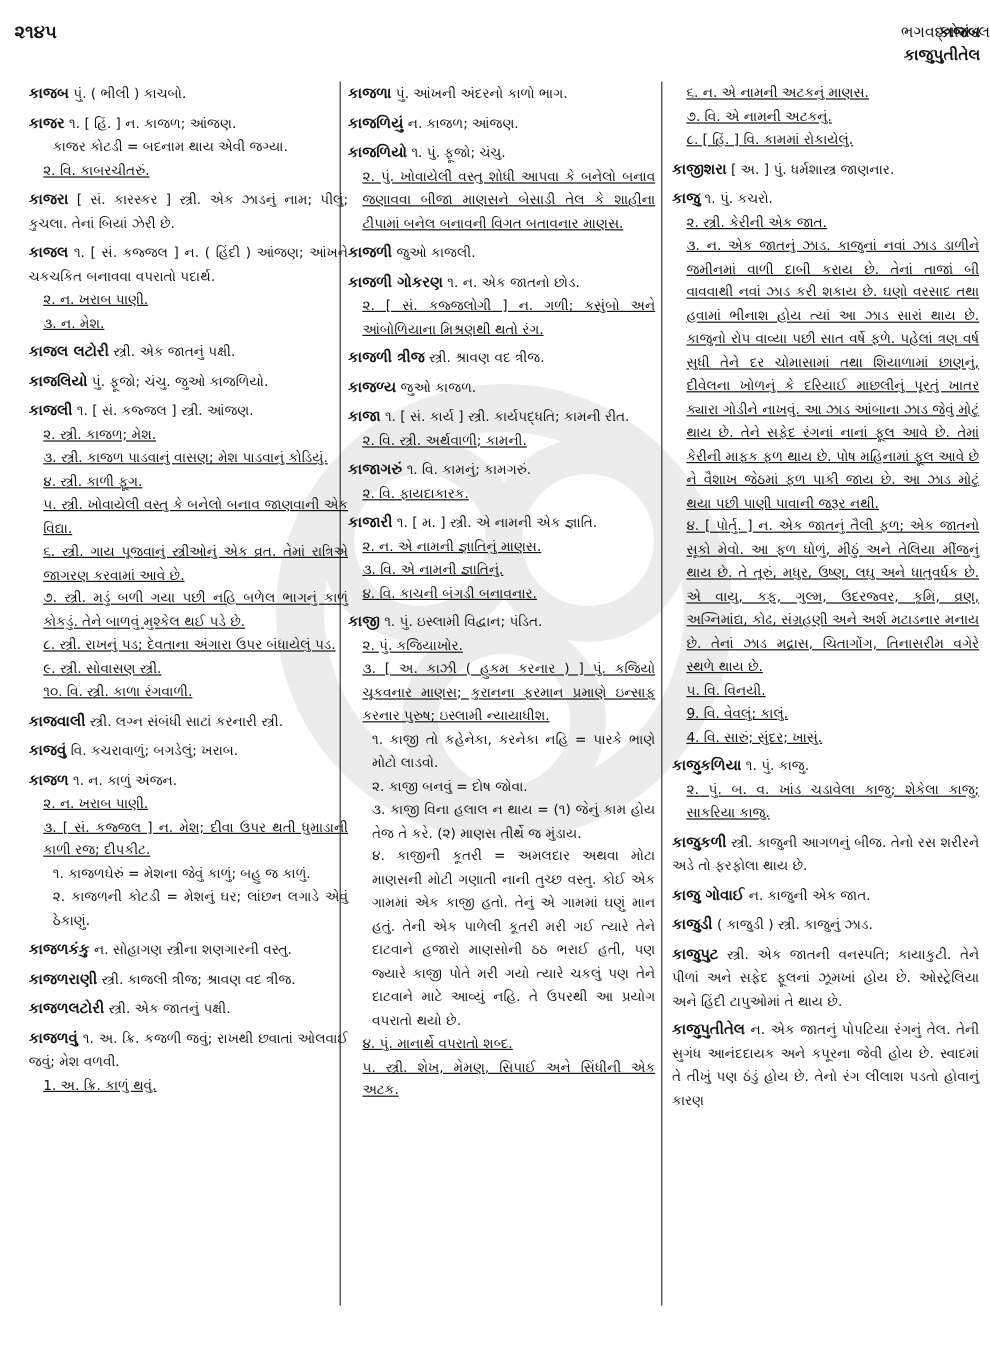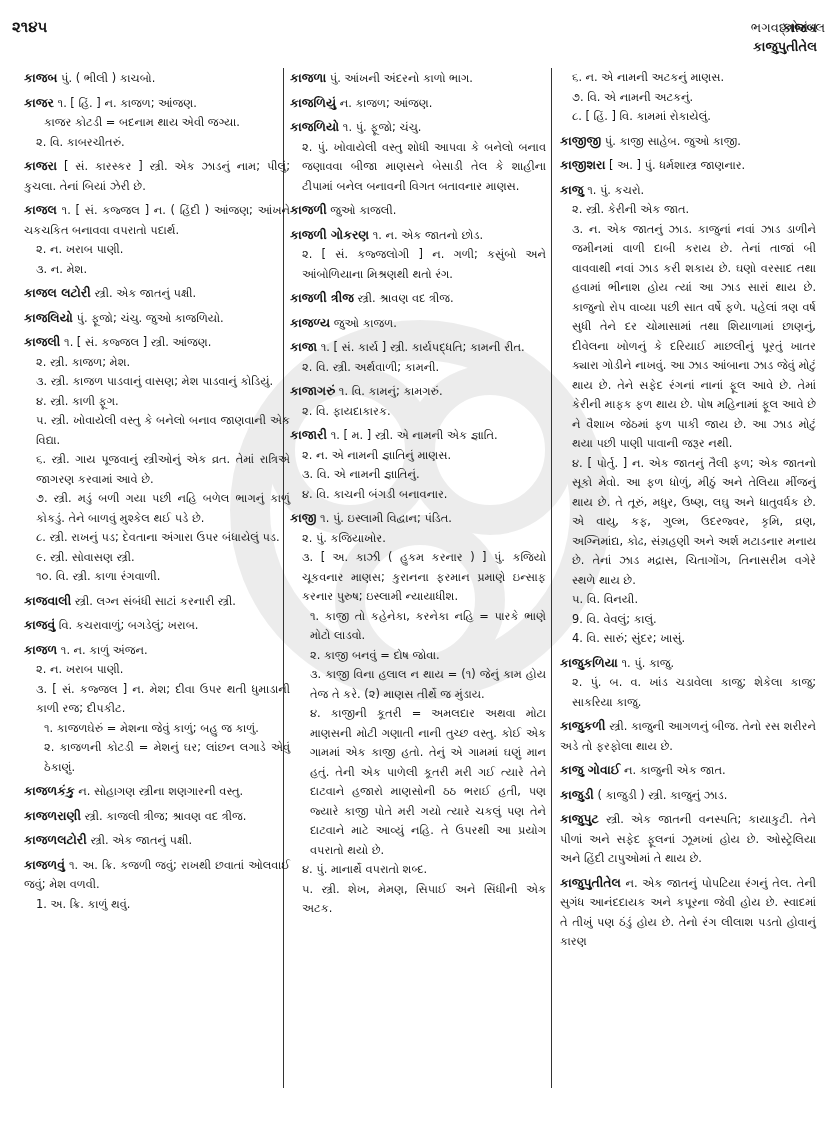--- a/index.html
+++ b/index.html
@@ -13,21 +13,21 @@
   .col { position:absolute; top:68px; font-size:11.4px; line-height:19.5px; }
   .col-left { left:24px; width:266px; }
   .col-mid { left:290px; width:256px; }
   .col-right { left:560px; width:256px; }
   .divider { position:absolute; top:68px; width:1px; background:#333; }
   .div-1 { left:283px; height:1020px; }
   .div-2 { left:551px; height:1020px; }
   .entry { margin:0 0 4px 0; }
   .line { white-space:normal; text-align:justify; }
   .hw { font-weight:bold; font-size:12.4px; }
-  .sense { padding-left:12px; }
+  .sense { padding-left:12px;text-decoration:underline; }
   .idiom { padding-left:20px; }
 </style>
 </head>
 <body>
 
 <div class="page">
 
   <svg class="watermark" viewBox="0 0 380 420">
     <circle cx="190" cy="210" r="170" fill="none" stroke="#000" stroke-width="40"></circle>
     <circle cx="120" cy="150" r="70" fill="none" stroke="#000" stroke-width="30"></circle>
@@ -157,23 +157,20 @@
         <div class="line sense">૫. સ્ત્રી. શેખ, મેમણ, સિપાઈ અને સિંધીની એક અટક.</div>
       </div>
     </div>
   <div class="col col-right">
       <div class="entry">
         <div class="line sense">૬. ન. એ નામની અટકનું માણસ.</div>
         <div class="line sense">૭. વિ. એ નામની અટકનું.</div>
         <div class="line sense">૮. [ હિં. ] વિ. કામમાં રોકાયેલું.</div>
       </div>
       <div class="entry">
-        <div class="line"><span class="hw">કાજીજી</span> <span>પું. કાજી સાહેબ. જુઓ કાજી.</span></div>
-      </div>
-      <div class="entry">
         <div class="line"><span class="hw">કાજીશરા</span> <span>[ અ. ] પું. ધર્મશાસ્ત્ર જાણનાર.</span></div>
       </div>
       <div class="entry">
         <div class="line"><span class="hw">કાજુ</span> <span>૧. પું. કચરો.</span></div>
         <div class="line sense">૨. સ્ત્રી. કેરીની એક જાત.</div>
         <div class="line sense">૩. ન. એક જાતનું ઝાડ. કાજુનાં નવાં ઝાડ ડાળીને જમીનમાં વાળી દાબી કરાય છે. તેનાં તાજાં બી વાવવાથી નવાં ઝાડ કરી શકાય છે. ઘણો વરસાદ તથા હવામાં ભીનાશ હોય ત્યાં આ ઝાડ સારાં થાય છે. કાજુનો રોપ વાવ્યા પછી સાત વર્ષે ફળે. પહેલાં ત્રણ વર્ષ સુધી તેને દર ચોમાસામાં તથા શિયાળામાં છાણનું, દીવેલના ખોળનું કે દરિયાઈ માછલીનું પૂરતું ખાતર ક્યારા ગોડીને નાખવું. આ ઝાડ આંબાના ઝાડ જેવું મોટું થાય છે. તેને સફેદ રંગનાં નાનાં ફૂલ આવે છે. તેમાં કેરીની માફક ફળ થાય છે. પોષ મહિનામાં ફૂલ આવે છે ને વૈશાખ જેઠમાં ફળ પાકી જાય છે. આ ઝાડ મોટું થયા પછી પાણી પાવાની જરૂર નથી.</div>
         <div class="line sense">૪. [ પોર્તુ. ] ન. એક જાતનું તૈલી ફળ; એક જાતનો સૂકો મેવો. આ ફળ ધોળું, મીઠું અને તેલિયા મીંજનું થાય છે. તે તૂરું, મધુર, ઉષ્ણ, લઘુ અને ધાતુવર્ધક છે. એ વાયુ, કફ, ગુલ્મ, ઉદરજ્વર, કૃમિ, વ્રણ, અગ્નિમાંદ્ય, કોઢ, સંગ્રહણી અને અર્શ મટાડનાર મનાય છે. તેનાં ઝાડ મદ્રાસ, ચિતાગોંગ, તિનાસરીમ વગેરે સ્થળે થાય છે.</div>
         <div class="line sense">૫. વિ. વિનયી.</div>
         <div class="line sense">9. વિ. વેવલું; કાલું.</div>
         <div class="line sense">4. વિ. સારું; સુંદર; ખાસું.</div>

